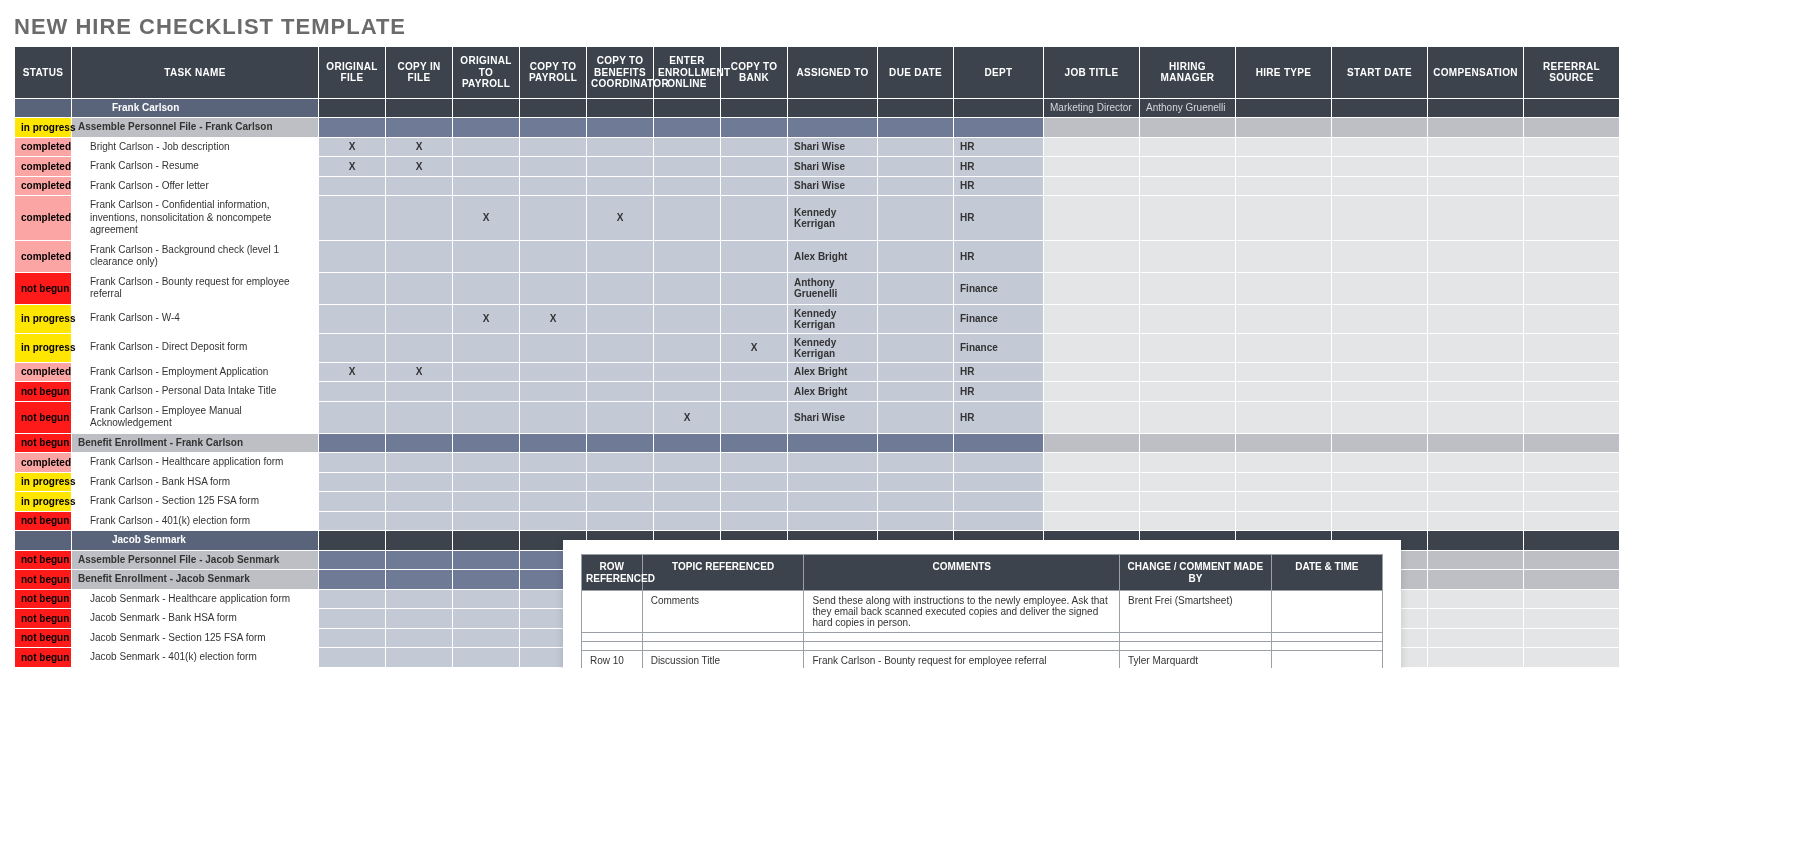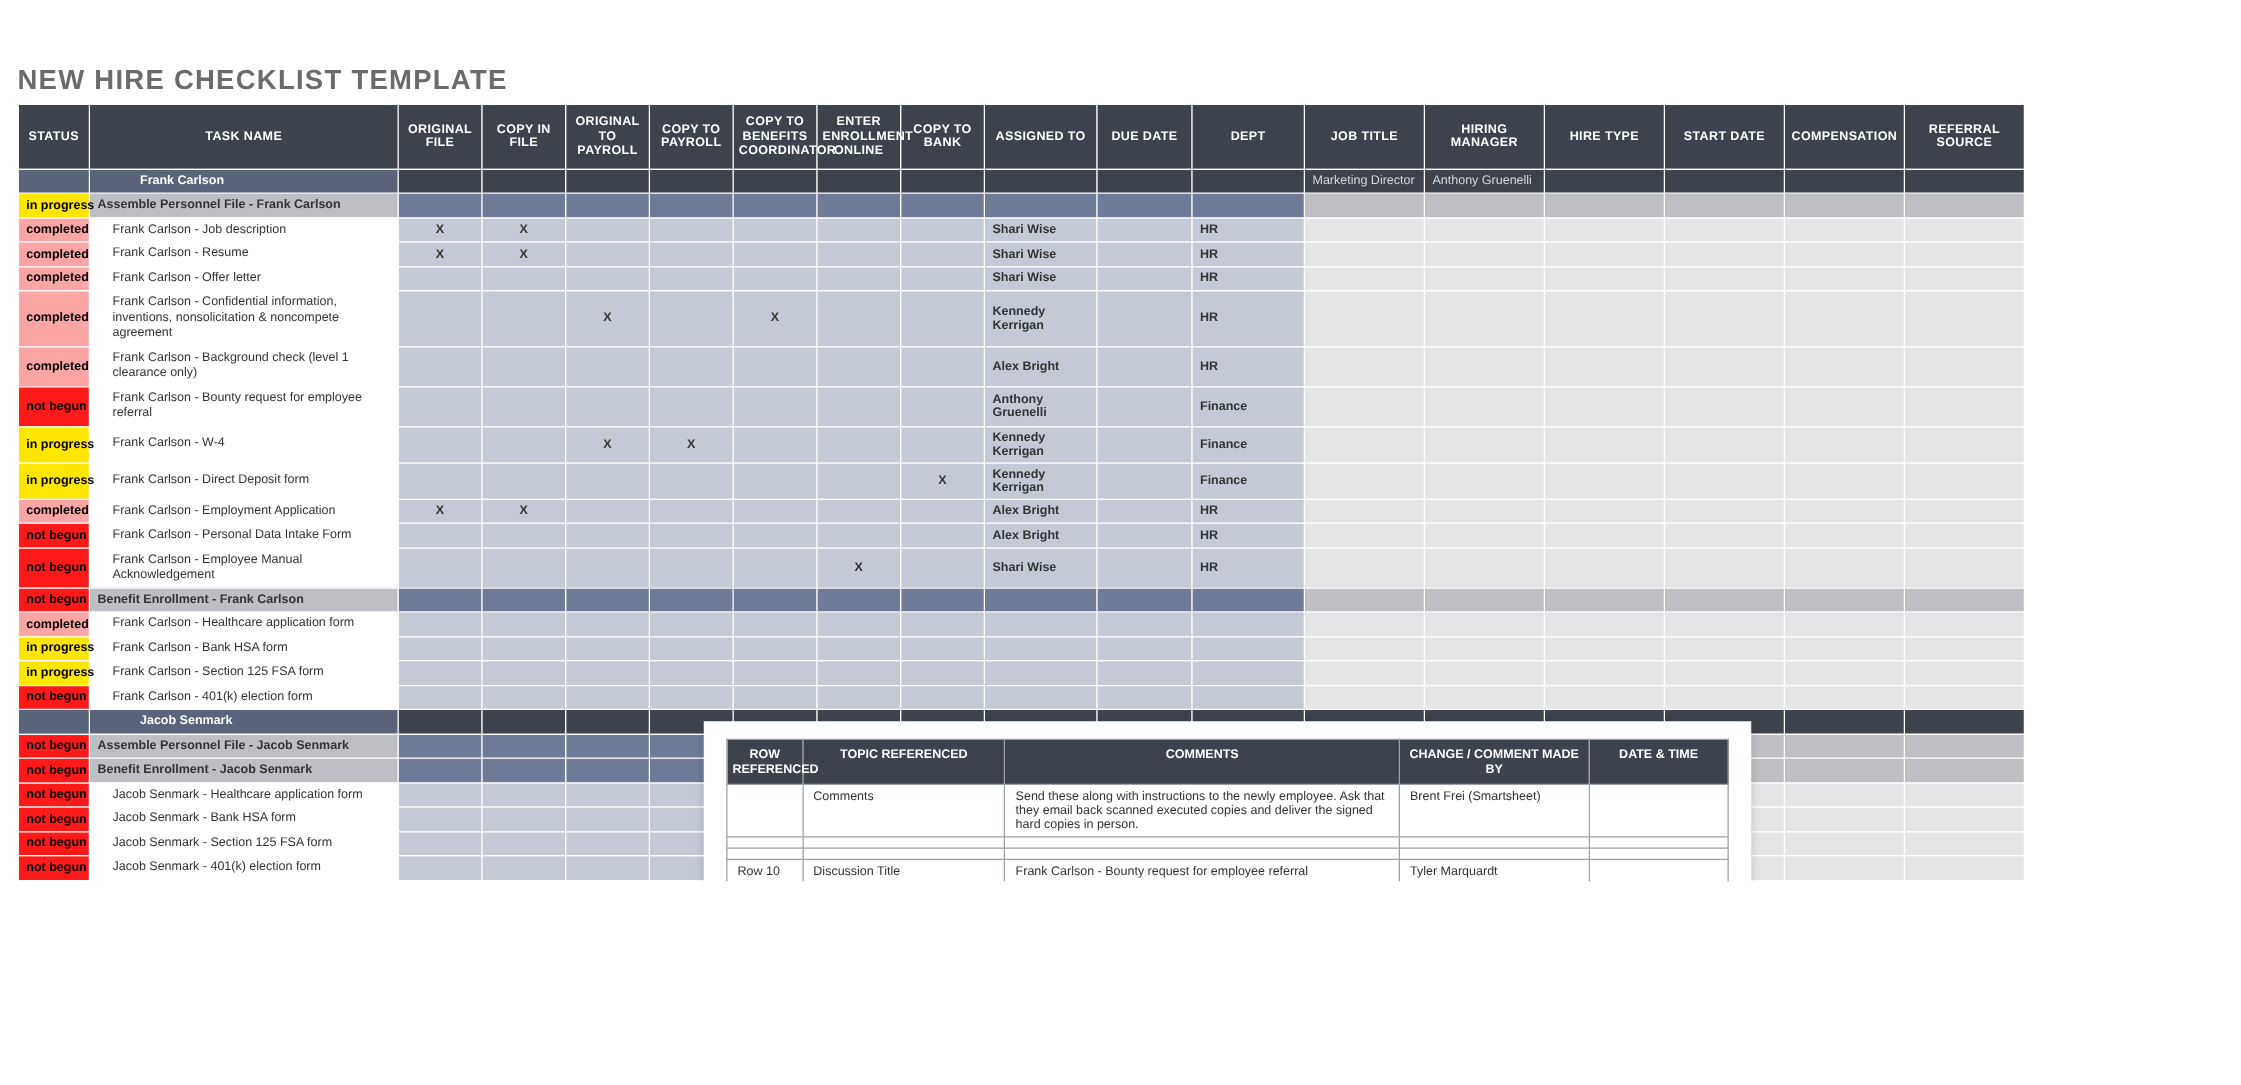--- a/index.html
+++ b/index.html
@@ -1,17 +1,17 @@
 <!DOCTYPE html>
 <html><head>
 <meta charset="utf-8">
 <style>
   * { box-sizing: border-box; margin: 0; padding: 0; }
   body { font-family: "Segoe UI", Arial, sans-serif; background: #fff; color: #333; font-size: 11px; }
-  .page { width: 1488px; position: relative; margin-top: 37px; }
+  .page { width: 1488px; position: relative; }
 
   
   h1.title { font-family: "Century Gothic", Arial, sans-serif; font-size: 22px; color: #6b6b6b; letter-spacing: 1px; padding: 14px 0 6px 14px; font-weight: 600; }
   .tbl-wrap { padding: 0 14px 0 14px; }
   table.checklist { border-collapse: collapse; width: 100%; table-layout: fixed; }
   table.checklist th, table.checklist td { border: 1px solid #fff; padding: 3px 6px; font-family: "Century Gothic", Arial, sans-serif; font-size: 10px; vertical-align: middle; }
   table.checklist thead th { background: #3c434d; color: #fff; text-align: center; font-weight: 700; padding: 8px 4px; line-height: 1.15; text-transform: uppercase; letter-spacing: .3px; }
   col.c-status { width: 57px; }
   col.c-task { width: 247px; }
   col.c-check { width: 67px; }
@@ -141,21 +141,21 @@
             <td class="grid-cell" style="text-align: left;"></td>
             <td class="hire-cell"></td>
             <td class="hire-cell"></td>
             <td class="hire-cell"></td>
             <td class="hire-cell"></td>
             <td class="hire-cell"></td>
             <td class="hire-cell"></td>
           </tr>
           <tr class="item">
             <td class="status-cell status-completed">completed</td>
-            <td class="task-cell">Frank Carlson - Job description</td>
+            <td class="task-cell">Bright Carlson - Job description</td>
             <td class="grid-cell">X</td>
             <td class="grid-cell">X</td>
             <td class="grid-cell"></td>
             <td class="grid-cell"></td>
             <td class="grid-cell"></td>
             <td class="grid-cell"></td>
             <td class="grid-cell"></td>
             <td class="grid-cell" style="text-align: left;">Shari Wise</td>
             <td class="grid-cell" style="text-align: left;"></td>
             <td class="grid-cell" style="text-align: left;">HR</td>
@@ -321,21 +321,21 @@
             <td class="grid-cell" style="text-align: left;">HR</td>
             <td class="hire-cell"></td>
             <td class="hire-cell"></td>
             <td class="hire-cell"></td>
             <td class="hire-cell"></td>
             <td class="hire-cell"></td>
             <td class="hire-cell"></td>
           </tr>
           <tr class="item">
             <td class="status-cell status-not-begun">not begun</td>
-            <td class="task-cell">Frank Carlson - Personal Data Intake Form</td>
+            <td class="task-cell">Frank Carlson - Personal Data Intake Title</td>
             <td class="grid-cell"></td>
             <td class="grid-cell"></td>
             <td class="grid-cell"></td>
             <td class="grid-cell"></td>
             <td class="grid-cell"></td>
             <td class="grid-cell"></td>
             <td class="grid-cell"></td>
             <td class="grid-cell" style="text-align: left;">Alex Bright</td>
             <td class="grid-cell" style="text-align: left;"></td>
             <td class="grid-cell" style="text-align: left;">HR</td>

